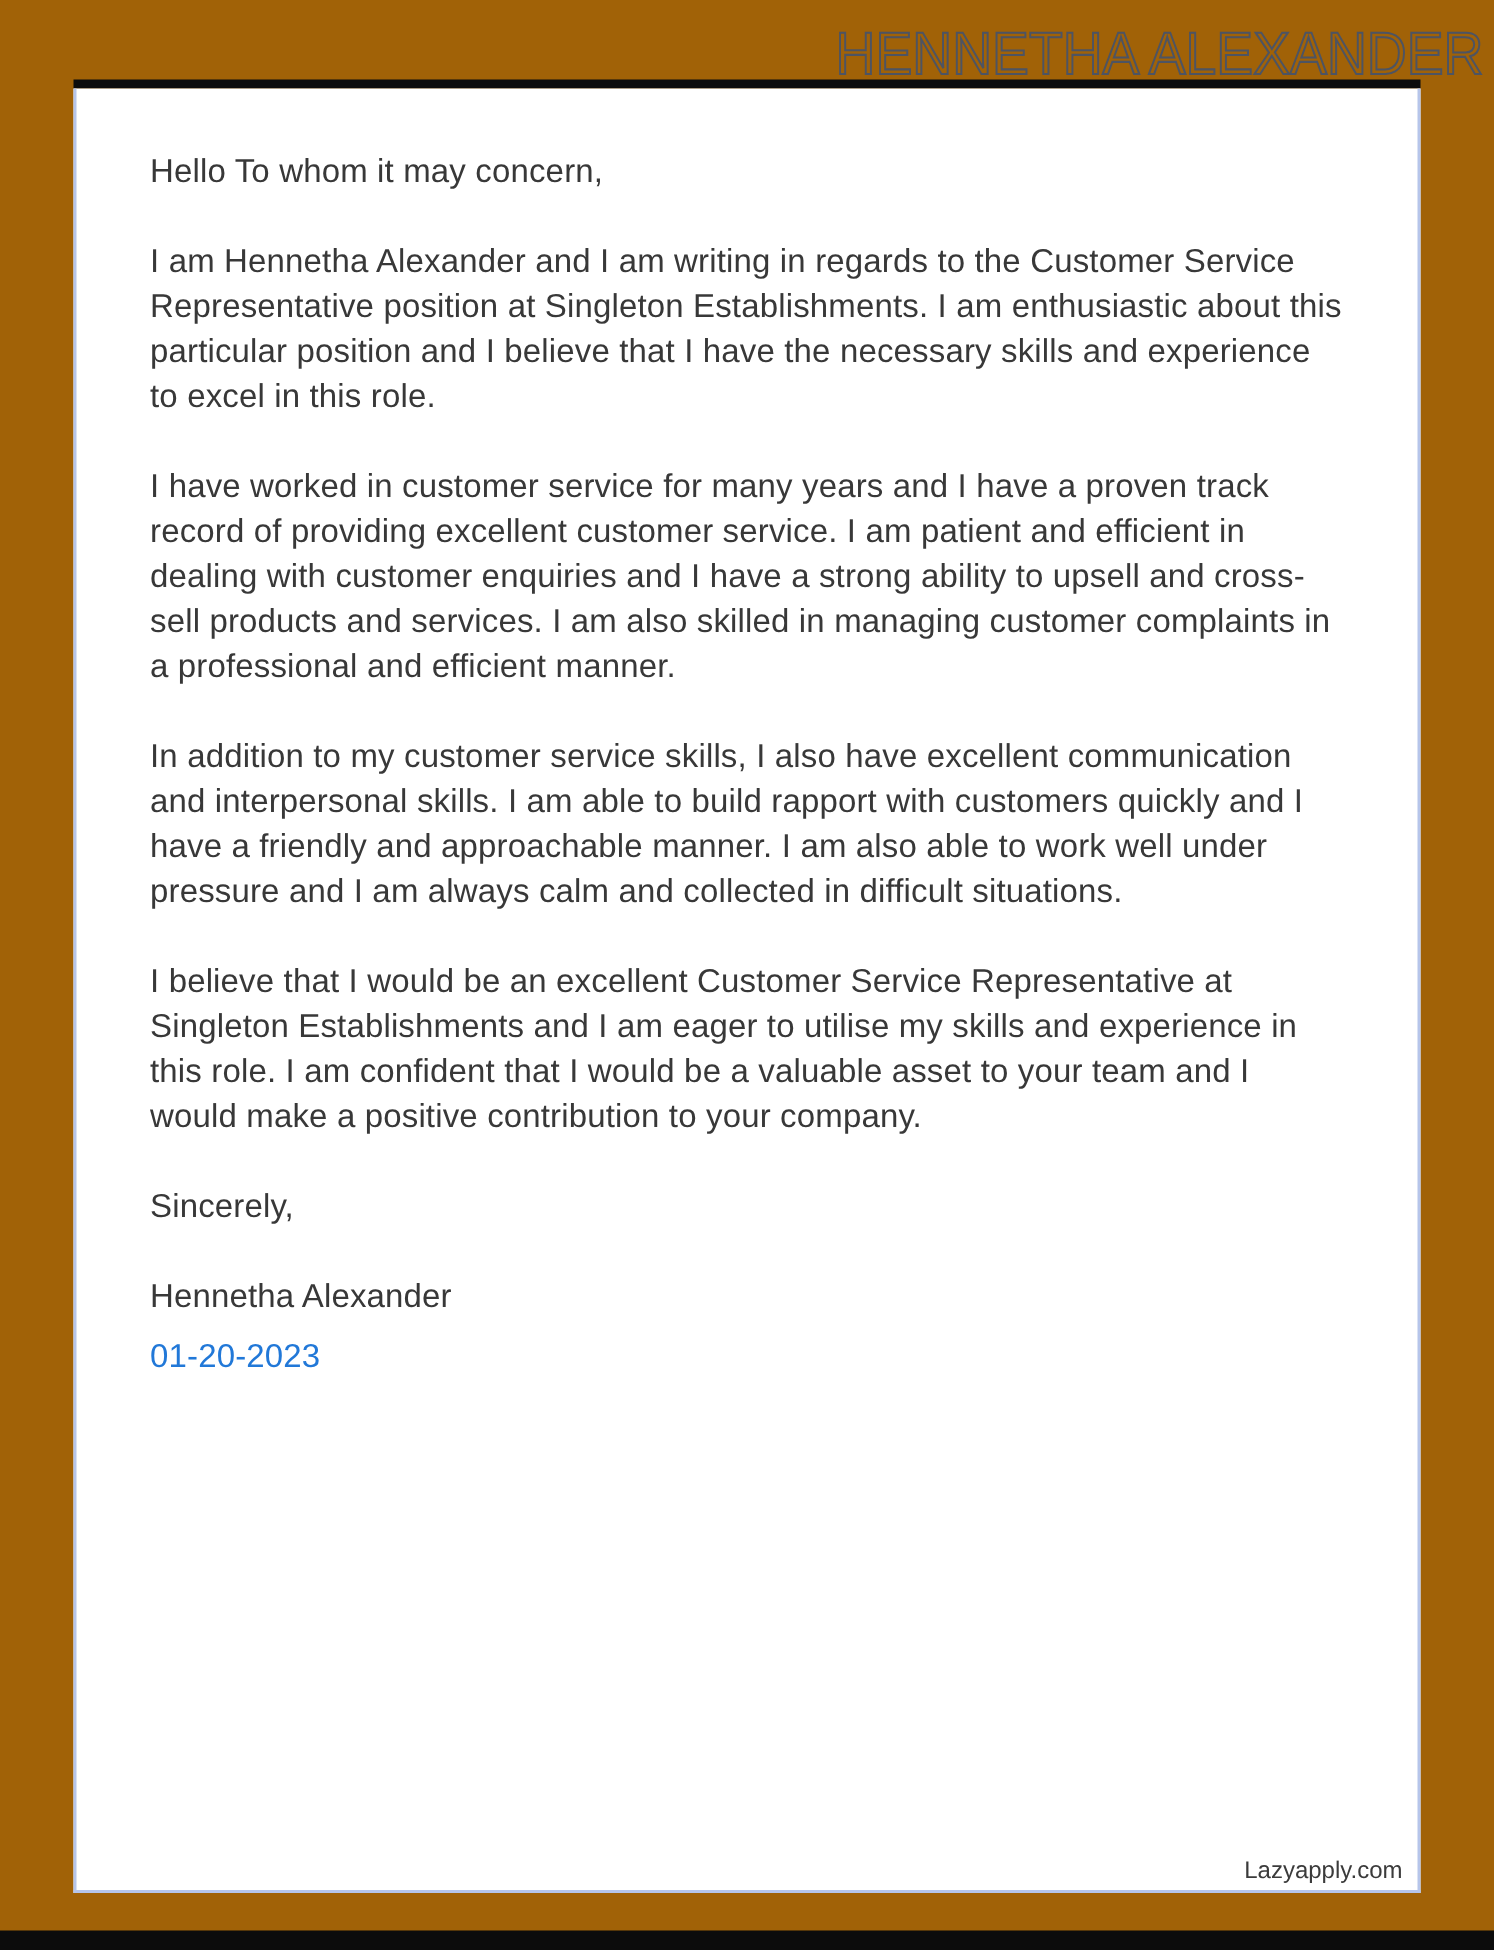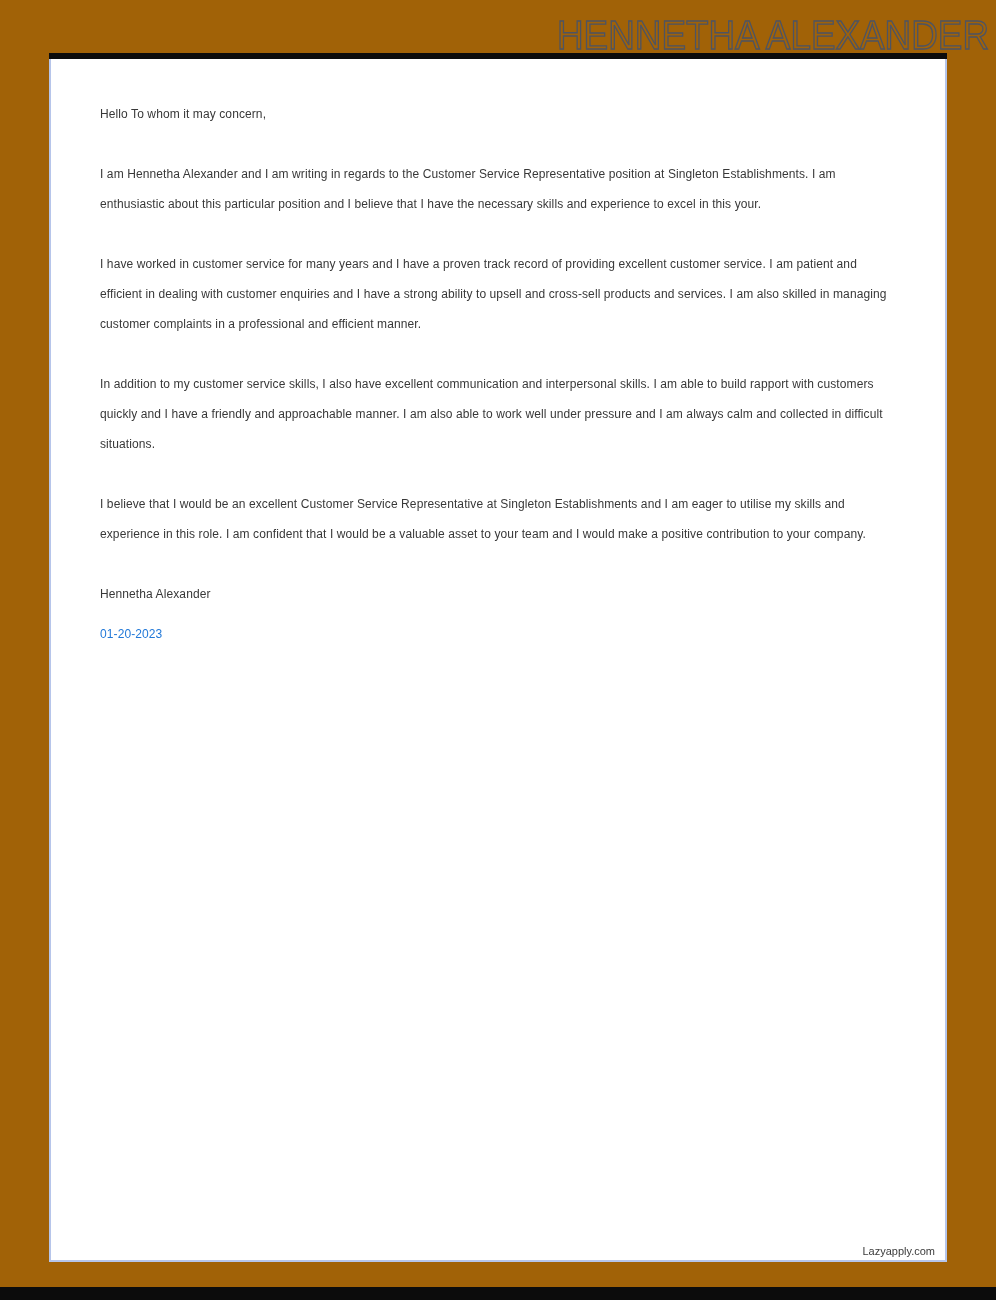--- a/index.html
+++ b/index.html
@@ -43,39 +43,39 @@
     width: 898px;
     height: 1203px;
     box-sizing: border-box;
     background: #ffffff;
     border: 2px solid #b6c5ea;
     border-top: none;
     padding: 40px 50px 0 49px;
   }
   .sheet p {
     margin: 0 0 30px 0;
-    font-size: 12px;
+    font-size: 22px;
     line-height: 30px;
     color: #383838;
     letter-spacing: 0.1px;
     max-width: 795px;
   }
   .sheet p.signature {
     margin-bottom: 10px;
   }
   .sheet p.date {
     color: #2178d8;
     margin-bottom: 0;
     cursor: pointer;
   }
   .watermark {
     position: absolute;
     right: 10px;
     bottom: 3px;
-    font-size: 11px;
+    font-size: 16px;
     color: #3b3b3b;
   }
   .bottom-bar {
     position: absolute;
     left: 0;
     bottom: 0;
     width: 996px;
     height: 13px;
     background: #0c0c0c;
   }
@@ -87,25 +87,26 @@
 
   <svg class="header-name-svg" viewBox="0 0 520 58">
     <text x="515" y="49" text-anchor="end" font-size="40" textLength="432" lengthAdjust="spacingAndGlyphs" fill="none" stroke="#4d5463" stroke-width="1.4">HENNETHA ALEXANDER</text>
   </svg>
 
   <div class="top-rule"></div>
 
   <div class="sheet">
     <p>Hello To whom it may concern,</p>
 
-    <p>I am Hennetha Alexander and I am writing in regards to the Customer Service Representative position at Singleton Establishments. I am enthusiastic about this particular position and I believe that I have the necessary skills and experience to excel in this your.</p>
+    <p>I am Hennetha Alexander and I am writing in regards to the Customer Service Representative position at Singleton Establishments. I am enthusiastic about this particular position and I believe that I have the necessary skills and experience to excel in this role.</p>
     <p>I have worked in customer service for many years and I have a proven track record of providing excellent customer service. I am patient and efficient in dealing with customer enquiries and I have a strong ability to upsell and cross-sell products and services. I am also skilled in managing customer complaints in a professional and efficient manner.</p>
     <p>In addition to my customer service skills, I also have excellent communication and interpersonal skills. I am able to build rapport with customers quickly and I have a friendly and approachable manner. I am also able to work well under pressure and I am always calm and collected in difficult situations.</p>
     <p>I believe that I would be an excellent Customer Service Representative at Singleton Establishments and I am eager to utilise my skills and experience in this role. I am confident that I would be a valuable asset to your team and I would make a positive contribution to your company.</p>
 
+    <p>Sincerely,</p>
     <p class="signature">Hennetha Alexander</p>
     <p class="date">01-20-2023</p>
 
     <div class="watermark">Lazyapply.com</div>
   </div>
 
   <div class="bottom-bar"></div>
 
 </div>
 

